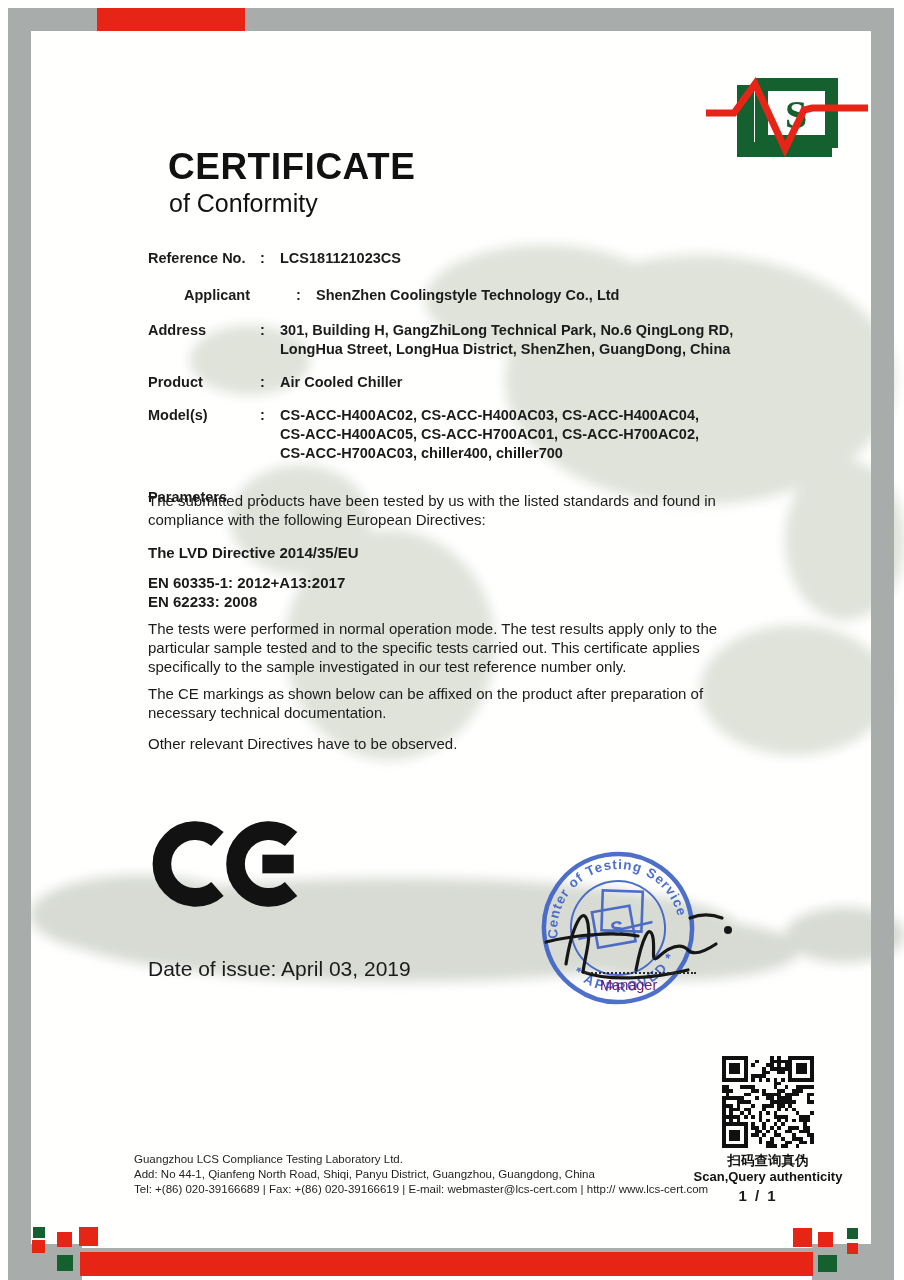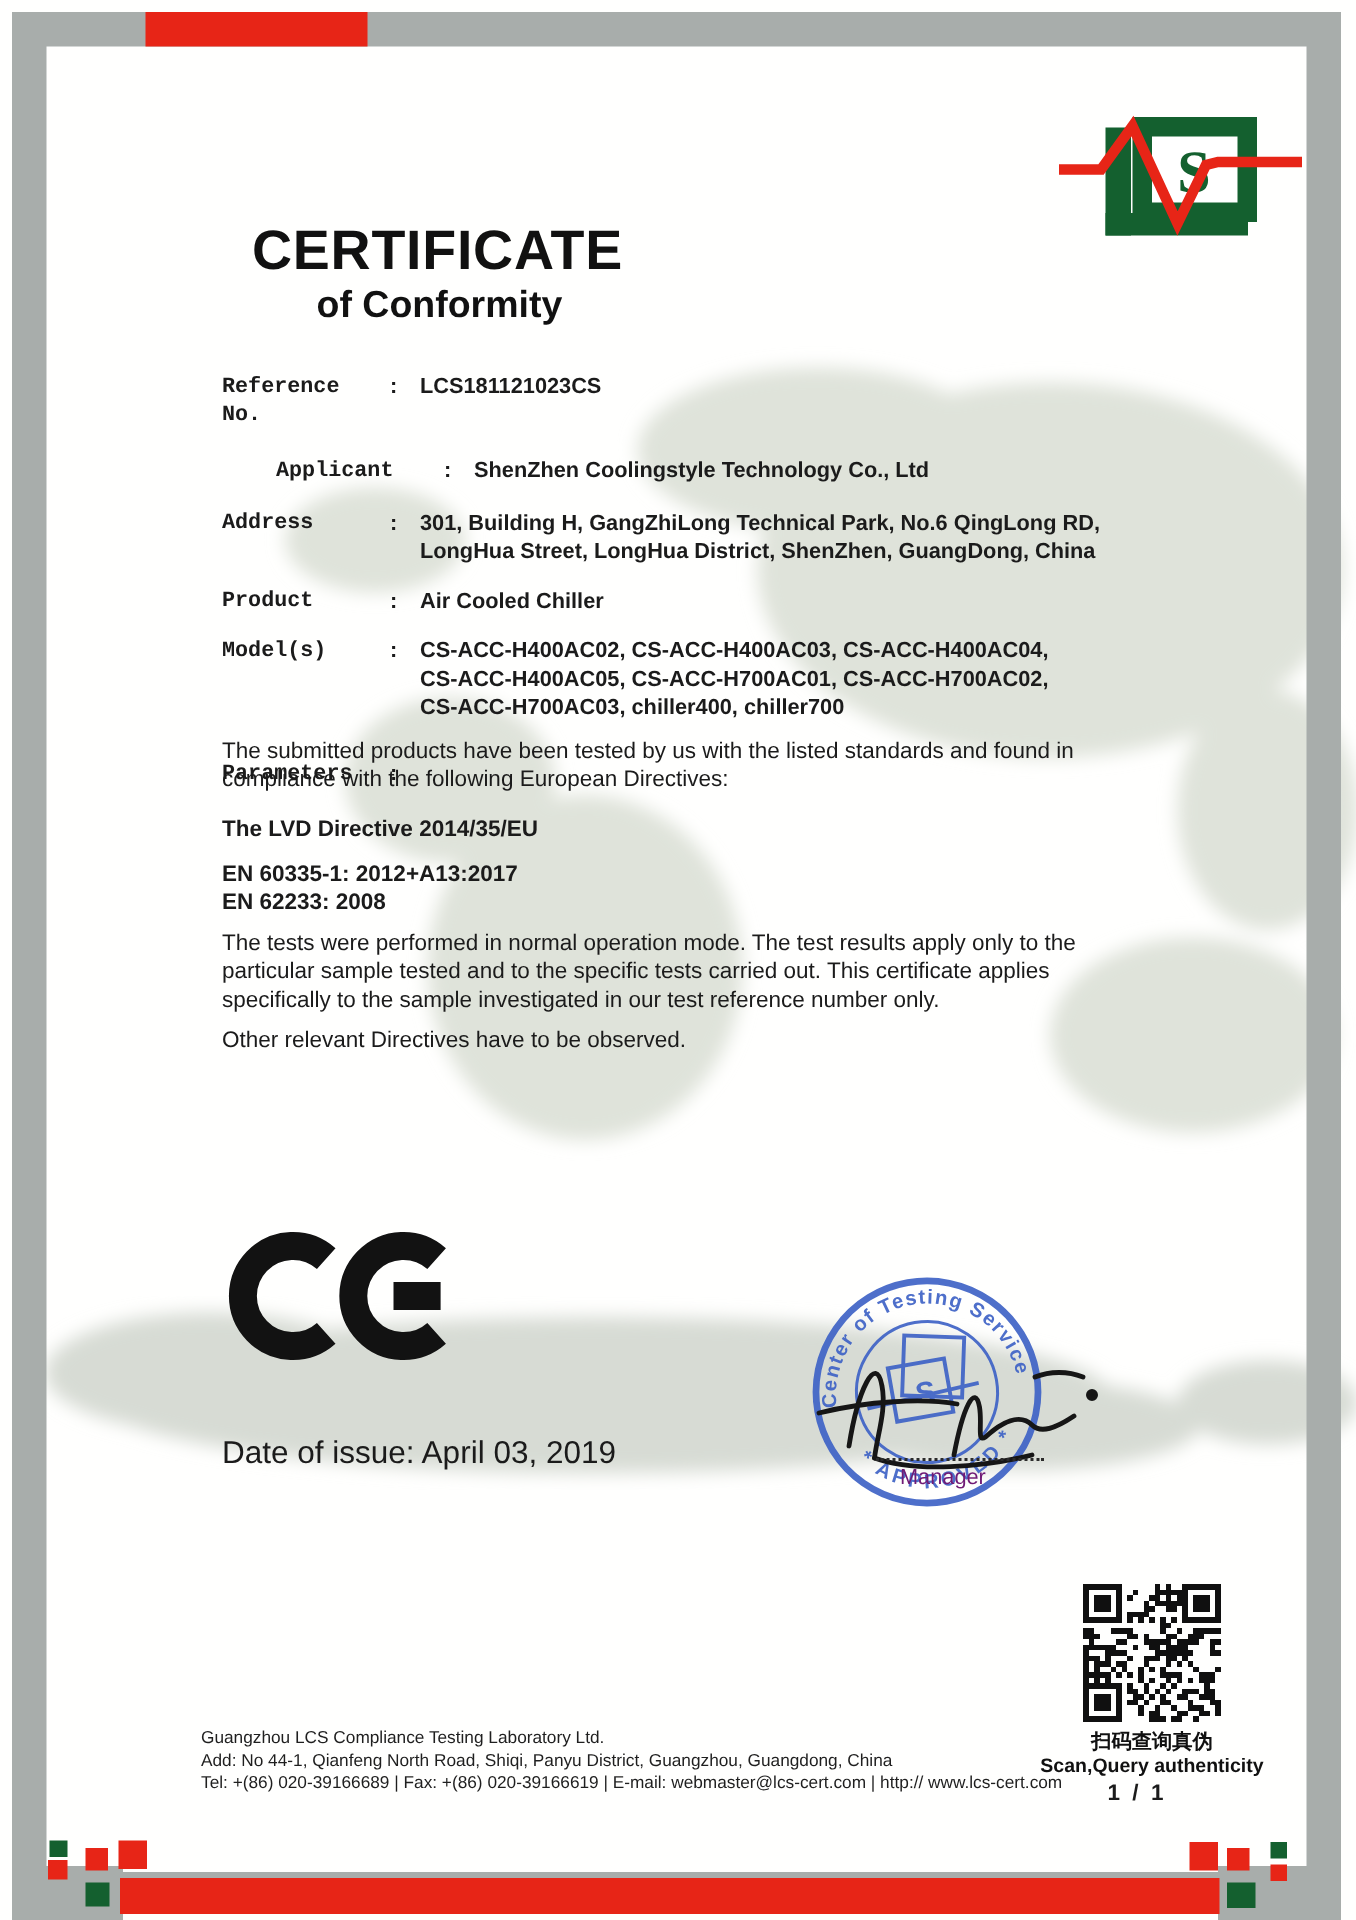--- a/index.html
+++ b/index.html
@@ -20,26 +20,26 @@
   .sq.red{background:#e72517;} .sq.green{background:#14602f;}
 
   
   .map-bg{position:absolute;left:0;top:0;width:904px;height:1280px;pointer-events:none;}
 
   
   .logo{position:absolute;left:700px;top:58px;width:170px;height:115px;}
 
   
   .title{position:absolute;left:168px;top:146px;font-size:37px;font-weight:bold;letter-spacing:.5px;color:#111;}
-  .subtitle{position:absolute;left:169px;top:189px;font-size:25px;font-weight:bold;color:#111;margin-left:42px;}
+  .subtitle{position:absolute;left:169px;top:189px;font-size:25px;font-weight:normal;color:#111;}
 
   
   .fields{position:absolute;left:148px;top:249px;width:650px;}
   .field-row{display:flex;align-items:flex-start;font-size:14.5px;font-weight:bold;line-height:19px;}
-  .field-label{flex:0 0 112px;font-family:Liberation Mono, monospace;}
+  .field-label{flex:0 0 112px;}
   .field-colon{flex:0 0 20px;}
   .field-value{flex:1;}
   .row-ref{margin-bottom:18px;}
   .row-applicant{margin-bottom:16px;margin-left:36px;}
   .row-address{margin-bottom:14px;}
   .row-address .field-value{max-width:512px;}
   .row-product{margin-bottom:14px;}
   .row-models{margin-bottom:25px;}
   .row-models .field-value{max-width:447px;}
 
@@ -170,20 +170,21 @@
   </div>
 
   <div class="body-text">
     <p class="p-intro">The submitted products have been tested by us with the listed standards and found in compliance with the following European Directives:</p>
     <p class="p-lvd">The LVD Directive 2014/35/EU</p>
     <div class="p-standards">
       <p>EN 60335-1: 2012+A13:2017</p>
       <p>EN 62233: 2008</p>
     </div>
     <p class="p-tests">The tests were performed in normal operation mode. The test results apply only to the particular sample tested and to the specific tests carried out. This certificate applies specifically to the sample investigated in our test reference number only.</p>
+    <p class="p-ce">The CE markings as shown below can be affixed on the product after preparation of necessary technical documentation.</p>
     <p class="p-other">Other relevant Directives have to be observed.</p>
   </div>
 
   <svg class="ce-mark" viewBox="0 0 160 108">
     <g stroke="#121212" stroke-width="19" fill="none" stroke-linecap="butt">
       <path d="M 70.3,28.6 A 34,34 0 1 0 70.3,79.4"></path>
       <path d="M 145.3,28.6 A 34,34 0 1 0 145.3,79.4"></path>
       <path d="M 116,54 L 148,54"></path>
     </g>
   </svg>

